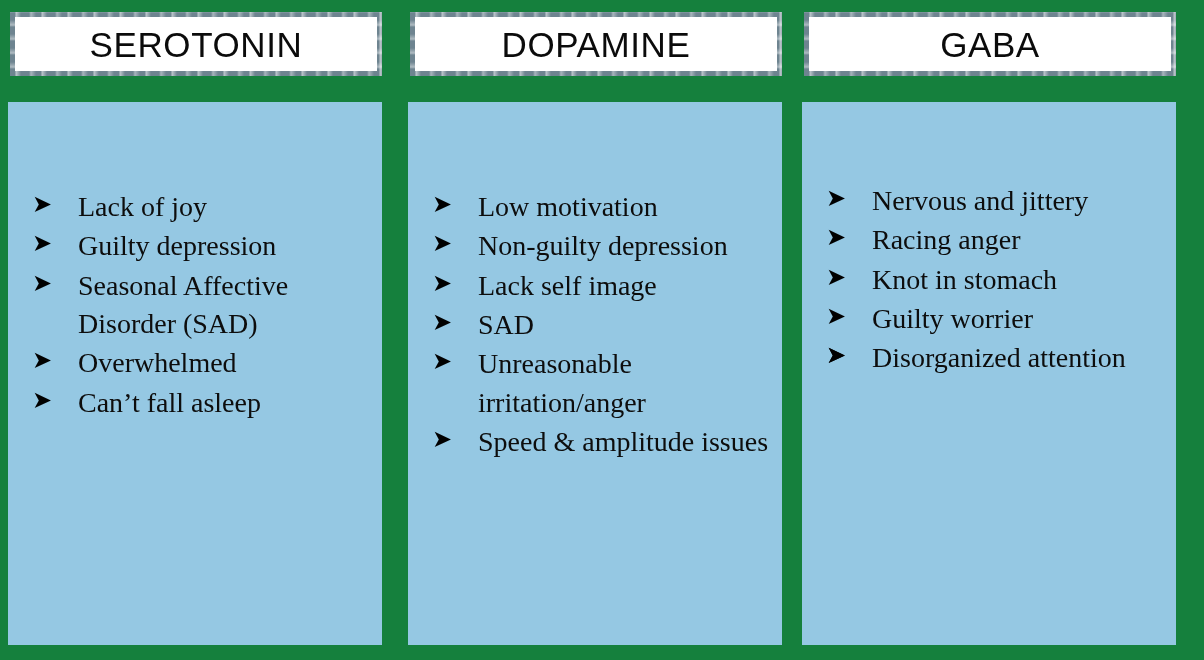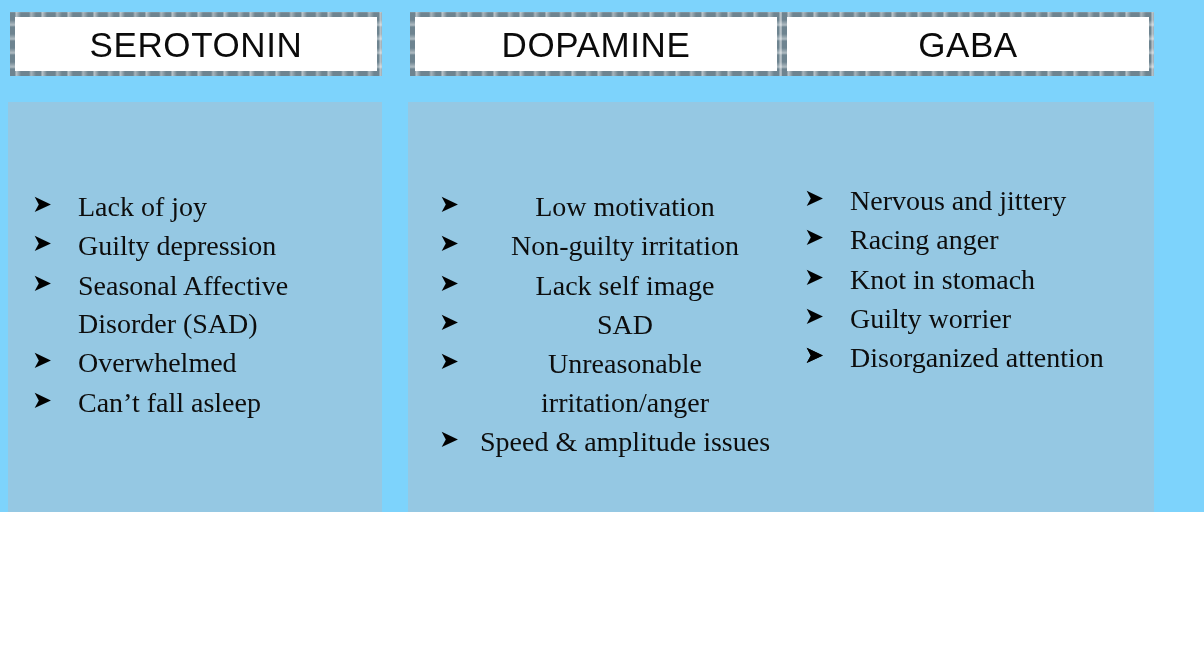--- a/index.html
+++ b/index.html
@@ -5,35 +5,35 @@
 <style>
   html, body {
     margin: 0;
     padding: 0;
     background: #ffffff;
   }
 
   .page {
     position: relative;
     width: 1204px;
-    height: 512px;
-    background: #7dd3fc;
+    height: 660px;
+    background: #15803d;
     overflow: hidden;
     font-family: "Liberation Serif", "DejaVu Serif", serif;
   }
 
   
   .column {
     position: absolute;
     top: 0;
     height: 660px;
   }
   .column.col-0 { left: 0px;   width: 396px; }
-  .column.col-1 { left: 400px; width: 396px; text-align: center; }
-  .column.col-2 { left: 772px; width: 396px; }
+  .column.col-1 { left: 400px; width: 396px; }
+  .column.col-2 { left: 794px; width: 396px; }
 
   
   .header-box {
     position: absolute;
     top: 12px;
     left: 10px;
     right: 14px;
     height: 64px;
     background: #ffffff;
     box-sizing: border-box;
@@ -174,21 +174,21 @@
       <span class="header-label">DOPAMINE</span>
     </div>
     <div class="panel">
       <ul class="symptom-list">
         <li class="symptom-item">
           <span class="bullet-icon">➤</span>
           <span>Low motivation</span>
         </li>
         <li class="symptom-item">
           <span class="bullet-icon">➤</span>
-          <span>Non-guilty irritation</span>
+          <span>Non-guilty depression</span>
         </li>
         <li class="symptom-item">
           <span class="bullet-icon">➤</span>
           <span>Lack self image</span>
         </li>
         <li class="symptom-item">
           <span class="bullet-icon">➤</span>
           <span>SAD</span>
         </li>
         <li class="symptom-item">

